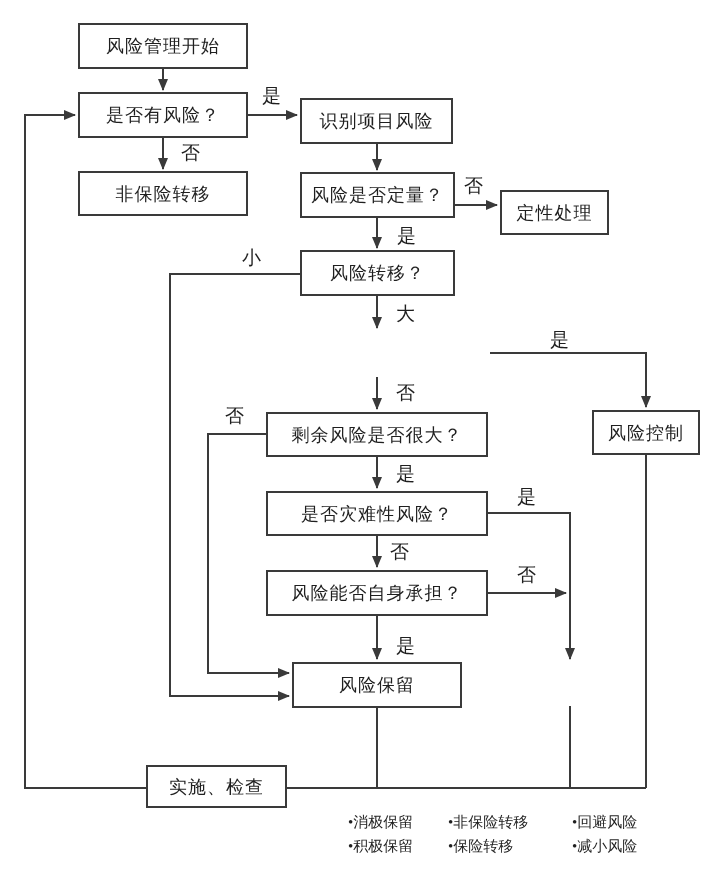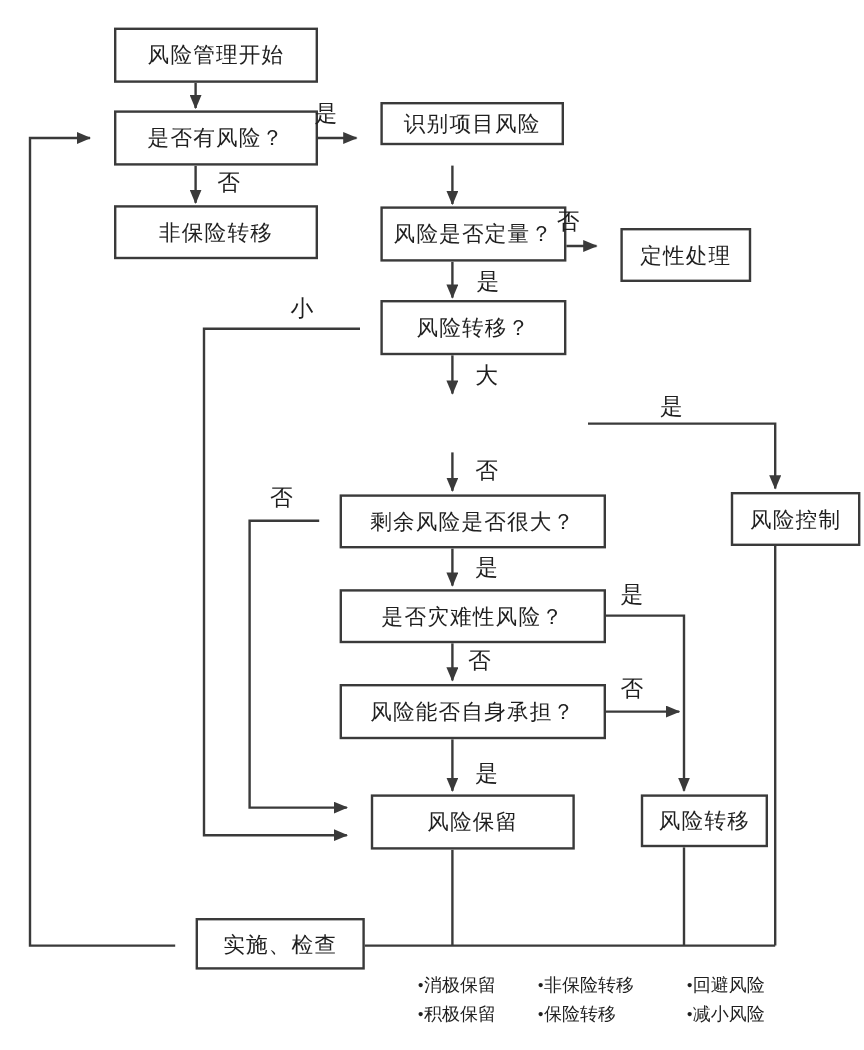--- a/index.html
+++ b/index.html
@@ -35,21 +35,20 @@
     box-sizing: border-box;
     border: 2px solid var(--line);
     background: var(--bg);
     display: flex;
     align-items: center;
     justify-content: center;
     font-size: 18px;
     letter-spacing: 1px;
     white-space: nowrap;
     color: var(--text);
-    margin-left: 17px;
   }
   .elabel {
     position: absolute;
     font-size: 19px;
     line-height: 20px;
     color: var(--text);
   }
   .legend-item {
     position: absolute;
     font-size: 15px;
@@ -87,31 +86,30 @@
     <path class="arrow" d="M377,616 V659"></path>
     <path class="arrow" d="M146,788 H25 V115 H75"></path>
     <path class="line" d="M377,708 V788"></path>
     <path class="line" d="M570,706 V788"></path>
     <path class="line" d="M646,455 V788"></path>
     <path class="line" d="M287,788 H646"></path>
   </svg>
 
   <div class="node" style="left:78px;  top:23px;  width:170px; height:46px">风险管理开始</div>
   <div class="node" style="left:78px;  top:92px;  width:170px; height:46px">是否有风险？</div>
-  <div class="node" style="left:300px; top:85px;  width:153px; height:36px">识别项目风险</div>
+  <div class="node" style="left:300px; top:98px;  width:153px; height:46px">识别项目风险</div>
   <div class="node" style="left:78px;  top:171px; width:170px; height:45px">非保险转移</div>
   <div class="node" style="left:300px; top:172px; width:155px; height:46px">风险是否定量？</div>
   <div class="node" style="left:500px; top:190px; width:109px; height:45px">定性处理</div>
   <div class="node" style="left:300px; top:250px; width:155px; height:46px">风险转移？</div>
   <div class="node" style="left:592px; top:410px; width:108px; height:45px">风险控制</div>
   <div class="node" style="left:266px; top:412px; width:222px; height:45px">剩余风险是否很大？</div>
   <div class="node" style="left:266px; top:491px; width:222px; height:45px">是否灾难性风险？</div>
   <div class="node" style="left:266px; top:570px; width:222px; height:46px">风险能否自身承担？</div>
   <div class="node" style="left:292px; top:662px; width:170px; height:46px">风险保留</div>
-  <div class="node" style="left:517px; top:662px; width:106px; height:44px">风险转移</div>
   <div class="node" style="left:146px; top:765px; width:141px; height:43px">实施、检查</div>
 
   <span class="elabel" style="left:262px; top:86px">是</span>
   <span class="elabel" style="left:181px; top:143px">否</span>
   <span class="elabel" style="left:464px; top:176px">否</span>
   <span class="elabel" style="left:397px; top:226px">是</span>
   <span class="elabel" style="left:242px; top:248px">小</span>
   <span class="elabel" style="left:396px; top:304px">大</span>
   <span class="elabel" style="left:550px; top:330px">是</span>
   <span class="elabel" style="left:396px; top:383px">否</span>

